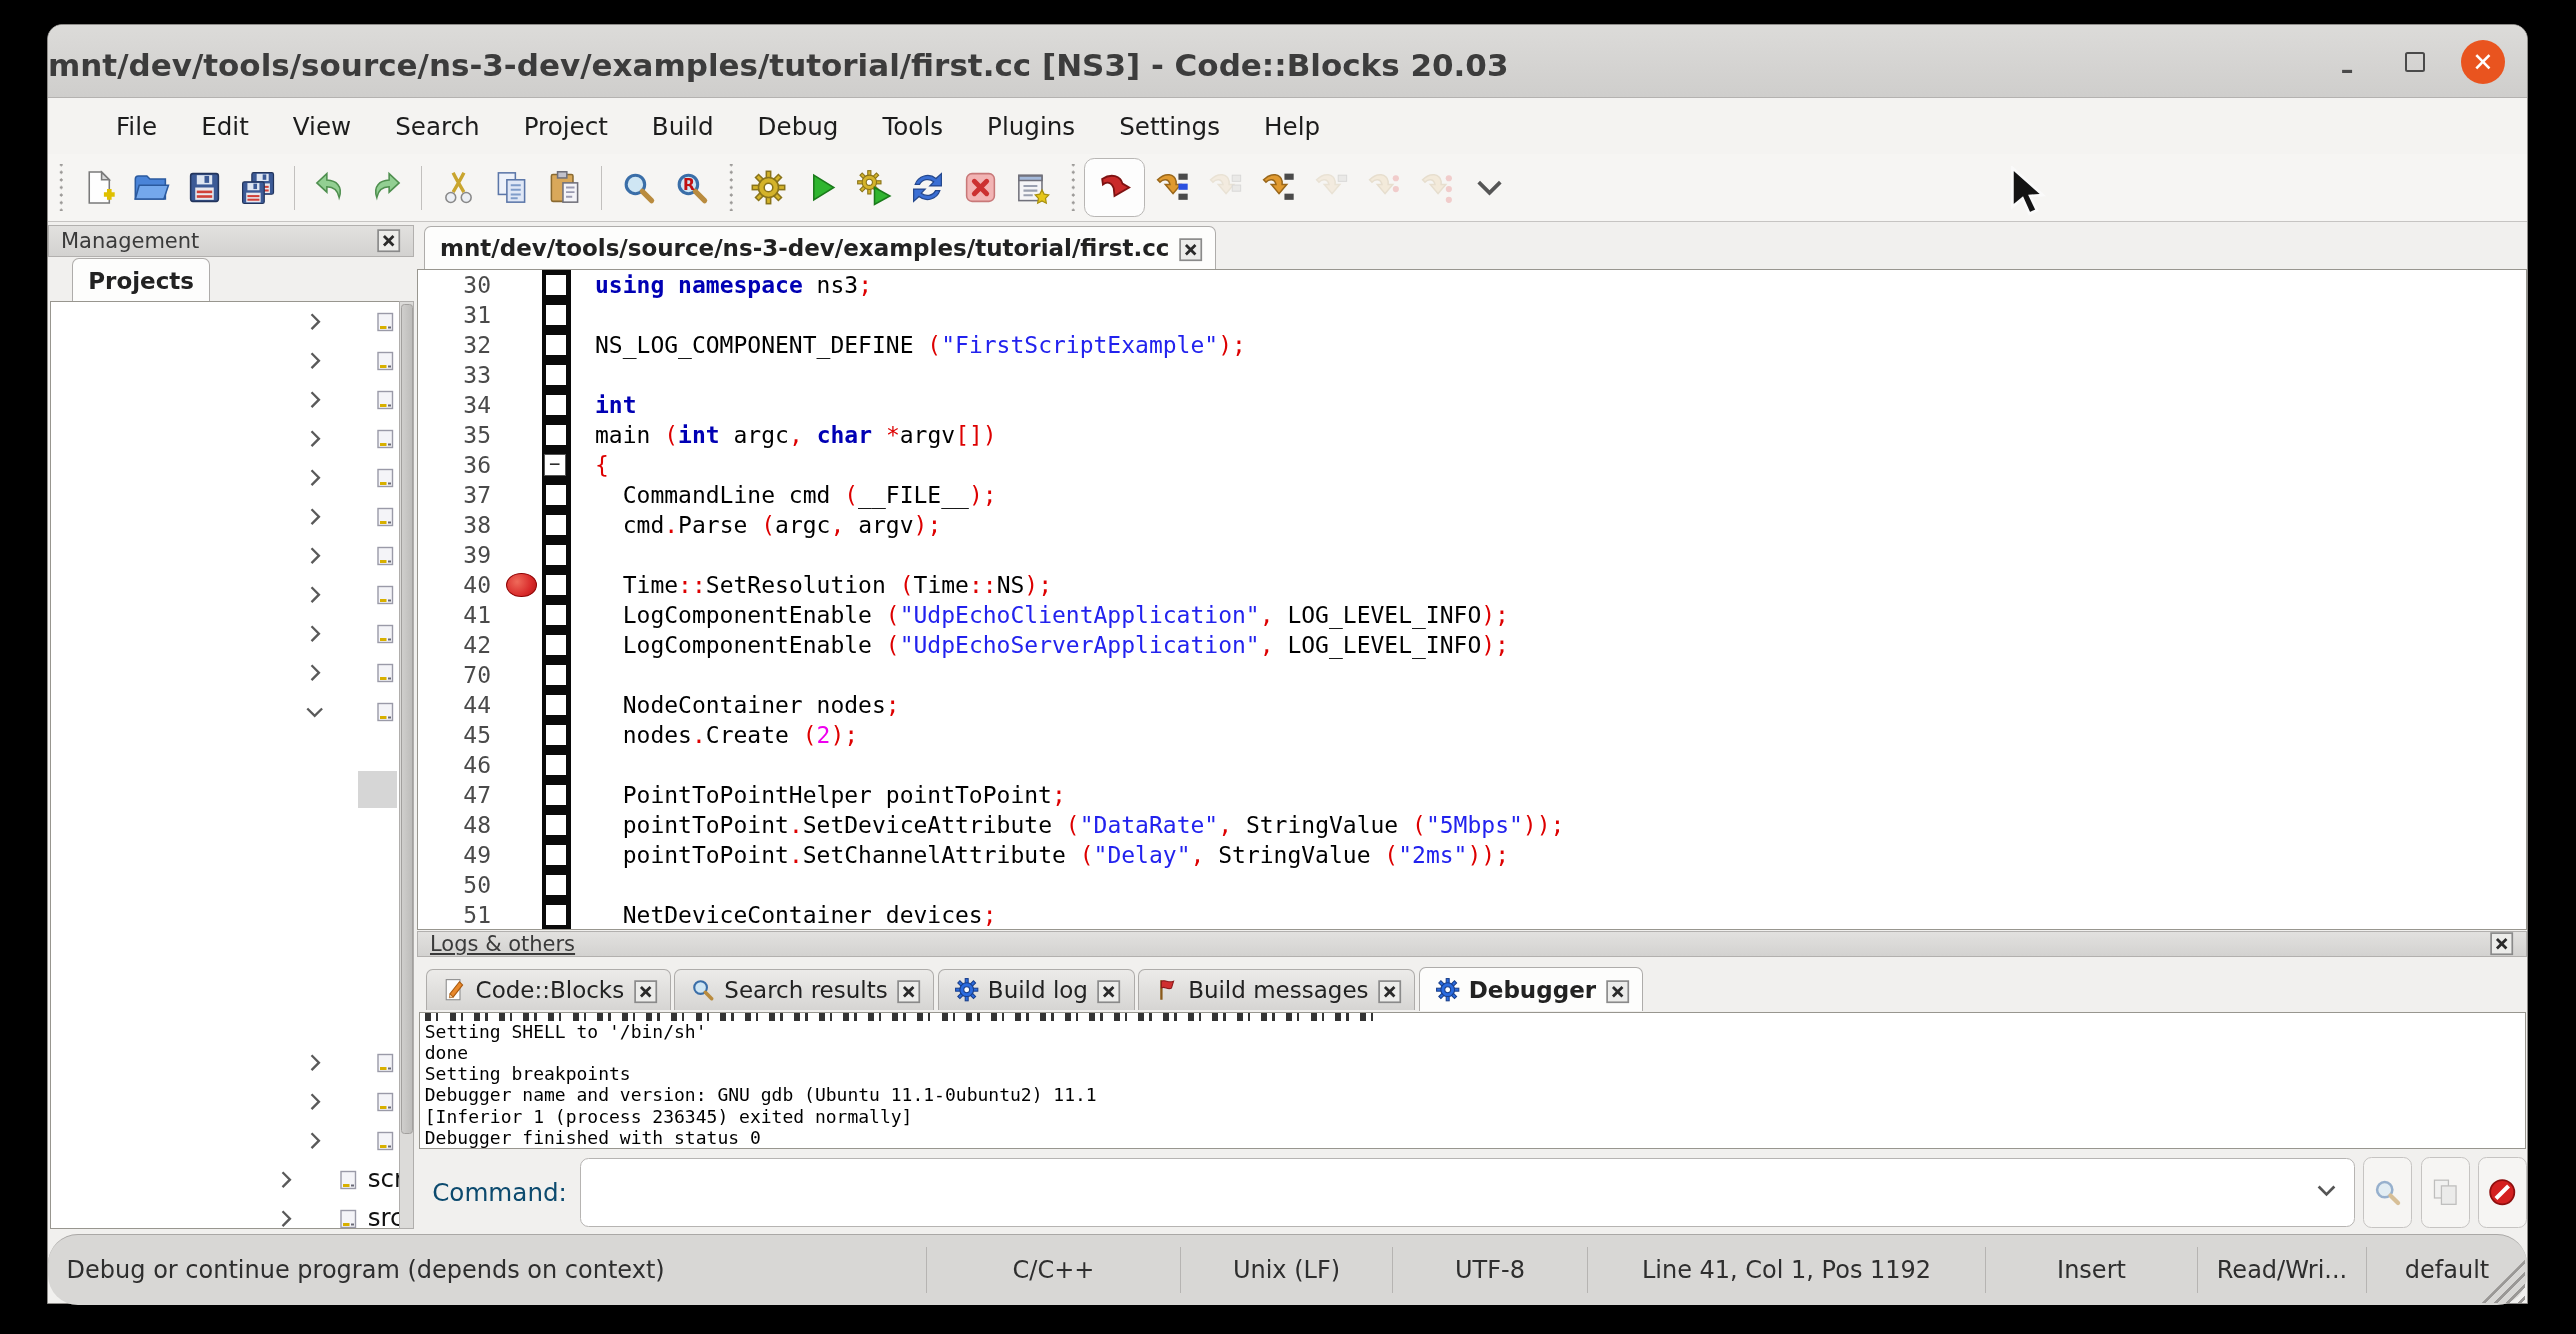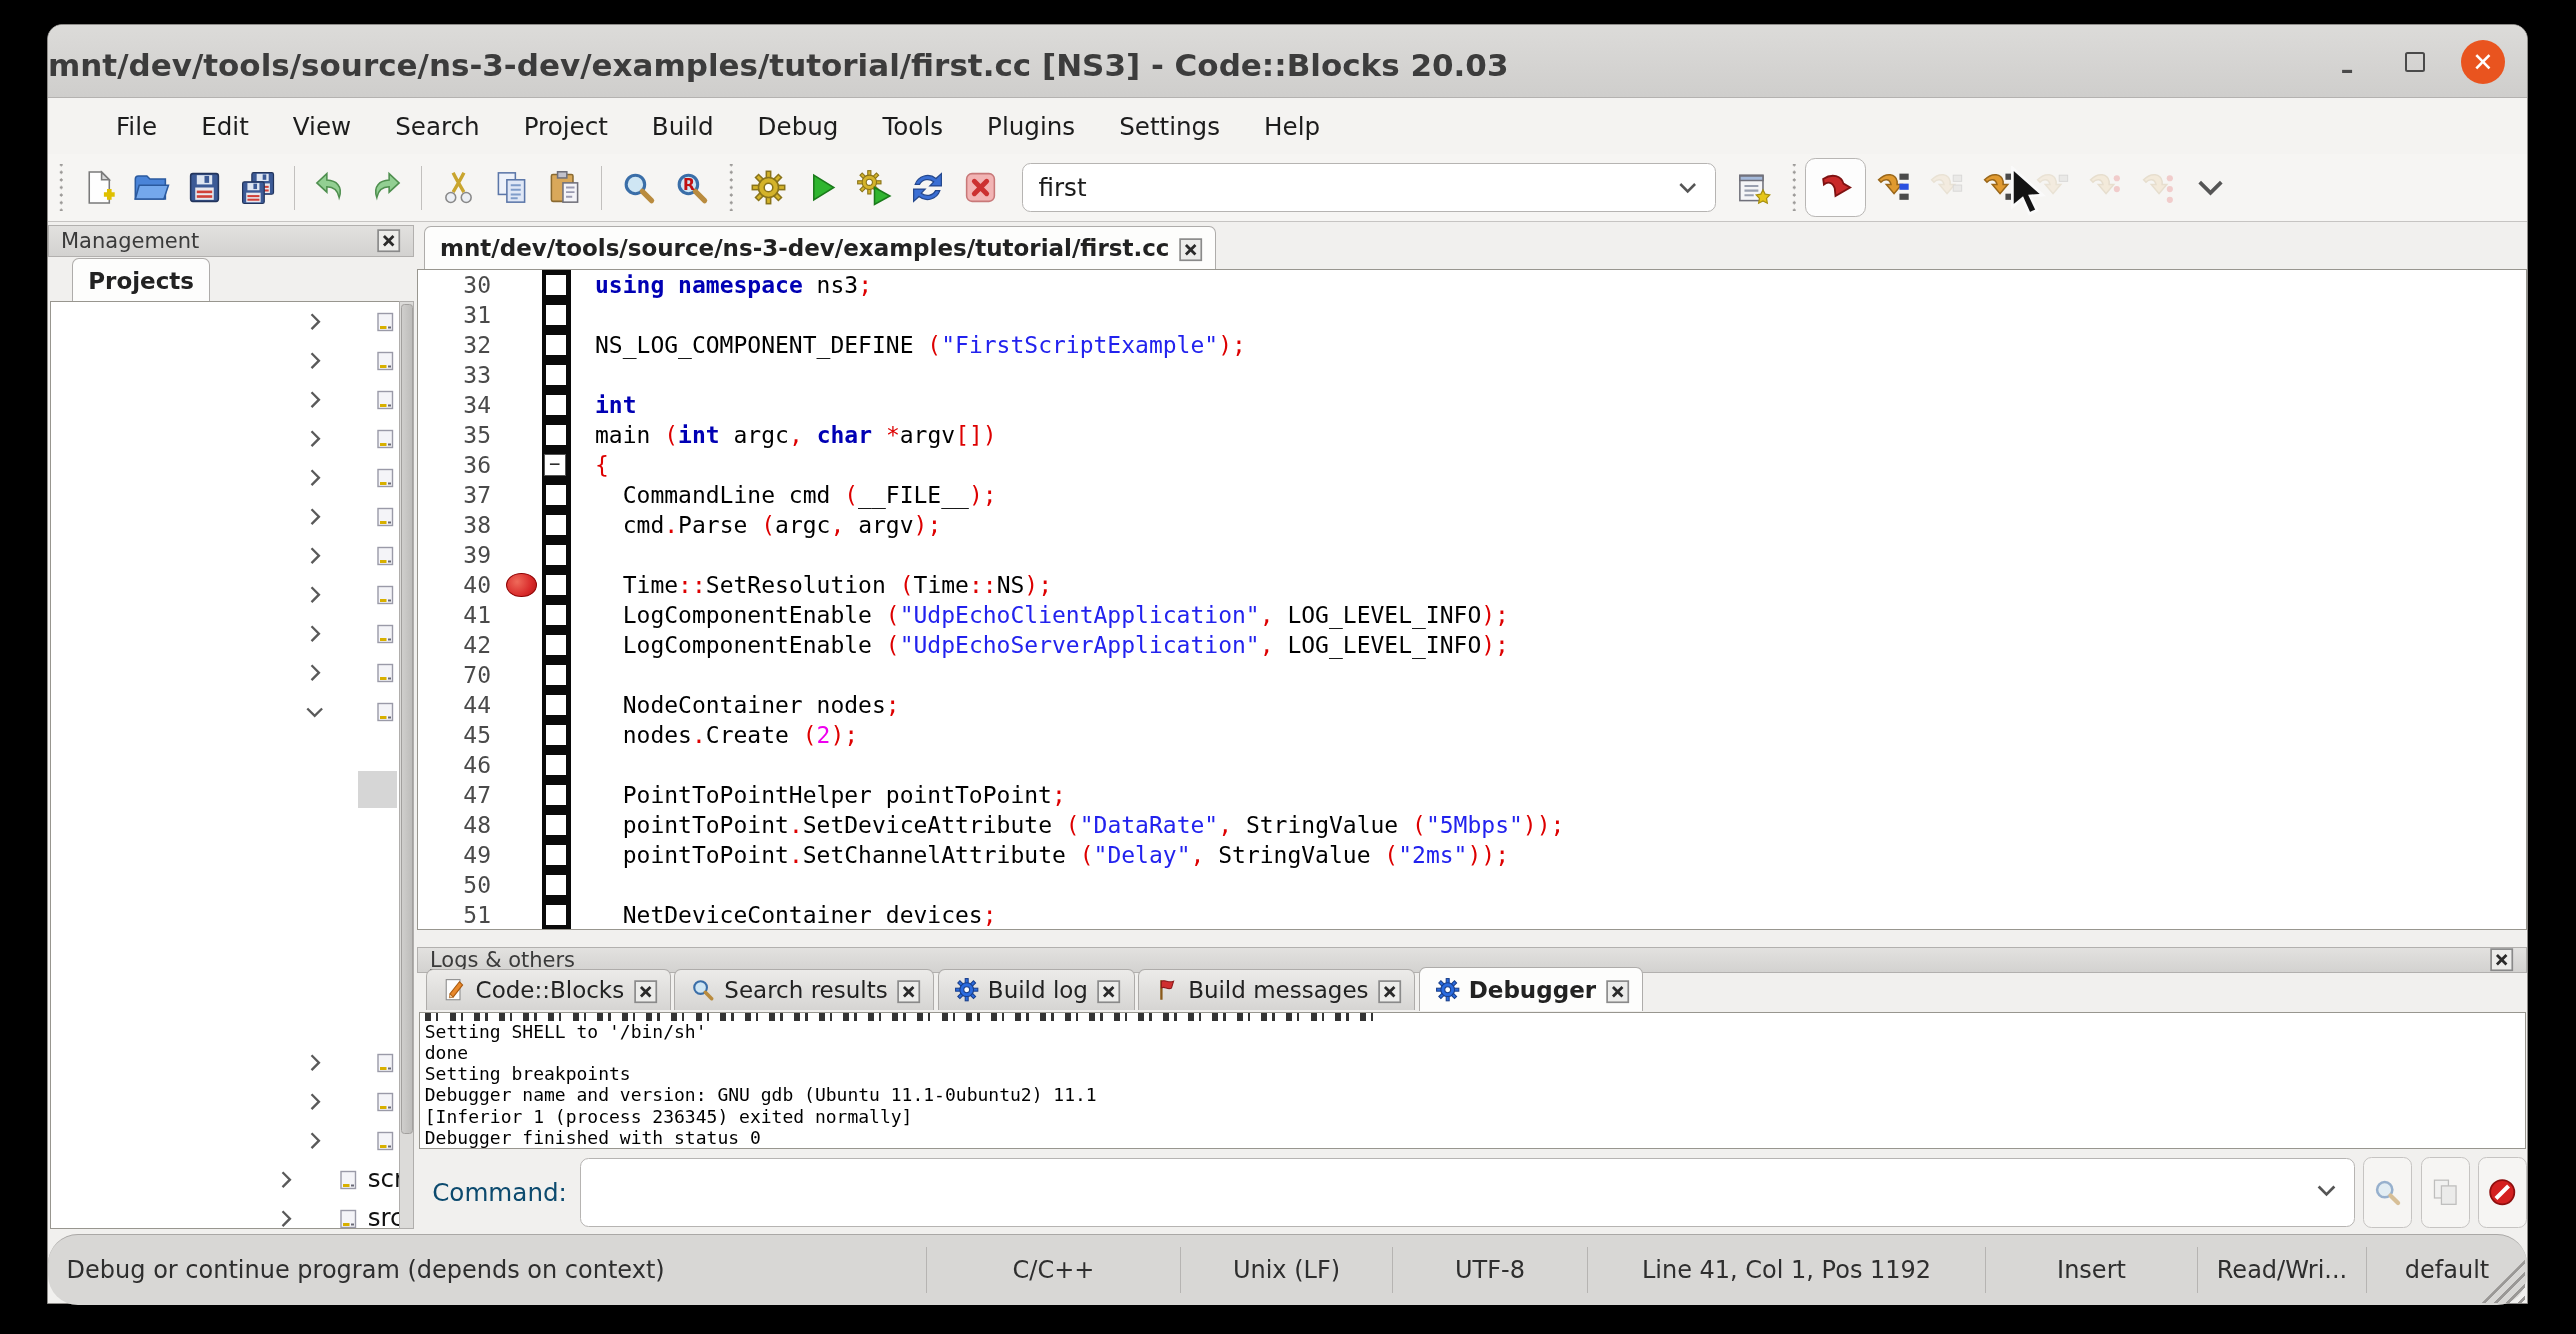--- a/index.html
+++ b/index.html
@@ -264,26 +264,20 @@
           <g fill="#3b6fd4" stroke="#24478c" stroke-width=".8">
             <path d="M4 10 A 8.5 8.5 0 0 1 17.5 6.2 L21 3 L21 11 L13.5 11 L16 8.3 A 6 6 0 0 0 6.8 10 Z"></path>
             <path d="M20 14 A 8.5 8.5 0 0 1 6.5 17.8 L3 21 L3 13 L10.5 13 L8 15.7 A 6 6 0 0 0 17.2 14 Z"></path>
           </g>
         </svg>
       </div>
       <div class="tb-btn">
         <svg viewBox="0 0 24 24" xmlns="http://www.w3.org/2000/svg">
           <rect x="3" y="3" width="18" height="18" rx="3.5" fill="#f2b4b4" stroke="#c87878"></rect>
           <path d="M8 8 L16 16 M16 8 L8 16" stroke="#cc3030" stroke-width="3.2" stroke-linecap="round"></path>
-        </svg>
-      </div>
-      <div class="combo">
-        <span class="val">first</span>
-        <svg viewBox="0 0 24 24" xmlns="http://www.w3.org/2000/svg">
-          <path d="M5 8.5 L12 15.5 L19 8.5" stroke="#555" fill="none" stroke-width="2.4"></path>
         </svg>
       </div>
       <div class="tb-btn">
         <svg viewBox="0 0 24 24" xmlns="http://www.w3.org/2000/svg">
           <rect x="2.5" y="4" width="15" height="16.5" fill="#f5f5f7" stroke="#70707a"></rect>
           <path d="M2.5 4.5h15v3h-15z" fill="#a4b9da" stroke="#70707a"></path>
           <path d="M5.5 11h9M5.5 14h9M5.5 17h6" stroke="#9aa0b0" stroke-width="1.4"></path>
           <path d="M17.5 13.5 l1.4 2.8 3 .5 -2.1 2.3 .5 3.1 -2.8-1.5 -2.8 1.5 .5-3.1 -2.1-2.3 3-.5 Z" fill="#e6c619" stroke="#a89010" stroke-width=".8"></path>
         </svg>
       </div>
@@ -619,21 +613,21 @@
         <div class="code-row"><span class="ln">46</span><span class="bp-margin"></span><span class="fold-strip"><span class="sq"></span></span><span class="code-text"></span></div>
         <div class="code-row"><span class="ln">47</span><span class="bp-margin"></span><span class="fold-strip"><span class="sq"></span></span><span class="code-text"><span class="c-p">  PointToPointHelper pointToPoint</span><span class="c-o">;</span></span></div>
         <div class="code-row"><span class="ln">48</span><span class="bp-margin"></span><span class="fold-strip"><span class="sq"></span></span><span class="code-text"><span class="c-p">  pointToPoint</span><span class="c-o">.</span><span class="c-p">SetDeviceAttribute </span><span class="c-o">(</span><span class="c-s">"DataRate"</span><span class="c-o">,</span><span class="c-p"> StringValue </span><span class="c-o">(</span><span class="c-s">"5Mbps"</span><span class="c-o">));</span></span></div>
         <div class="code-row"><span class="ln">49</span><span class="bp-margin"></span><span class="fold-strip"><span class="sq"></span></span><span class="code-text"><span class="c-p">  pointToPoint</span><span class="c-o">.</span><span class="c-p">SetChannelAttribute </span><span class="c-o">(</span><span class="c-s">"Delay"</span><span class="c-o">,</span><span class="c-p"> StringValue </span><span class="c-o">(</span><span class="c-s">"2ms"</span><span class="c-o">));</span></span></div>
         <div class="code-row"><span class="ln">50</span><span class="bp-margin"></span><span class="fold-strip"><span class="sq"></span></span><span class="code-text"></span></div>
         <div class="code-row"><span class="ln">51</span><span class="bp-margin"></span><span class="fold-strip"><span class="sq"></span></span><span class="code-text"><span class="c-p">  NetDeviceContainer devices</span><span class="c-o">;</span></span></div>
       </div>
   </div>
 
   <div id="logs">
-    <div class="caption" style="left:0;top:16px;width:2110px;height:24px;text-decoration:underline;">
+    <div class="caption" style="left:0;top:0;width:2110px;height:24px;text-decoration:underline;">
       <span>Logs &amp; others</span>
       <span class="spacer"></span>
       <span class="closebox"><svg viewBox="0 0 24 24" xmlns="http://www.w3.org/2000/svg">
             <rect x="2" y="2" width="20" height="20" fill="#ececea" stroke="#8a8a8a" stroke-width="1.6"></rect>
             <path d="M7.5 7.5 L16.5 16.5 M16.5 7.5 L7.5 16.5" stroke="#2a2a2a" stroke-width="2.6"></path>
           </svg></span>
     </div>
     <div class="tabrow" id="log-tabs">
         <div class="tab">
           <svg viewBox="0 0 24 24" xmlns="http://www.w3.org/2000/svg">

